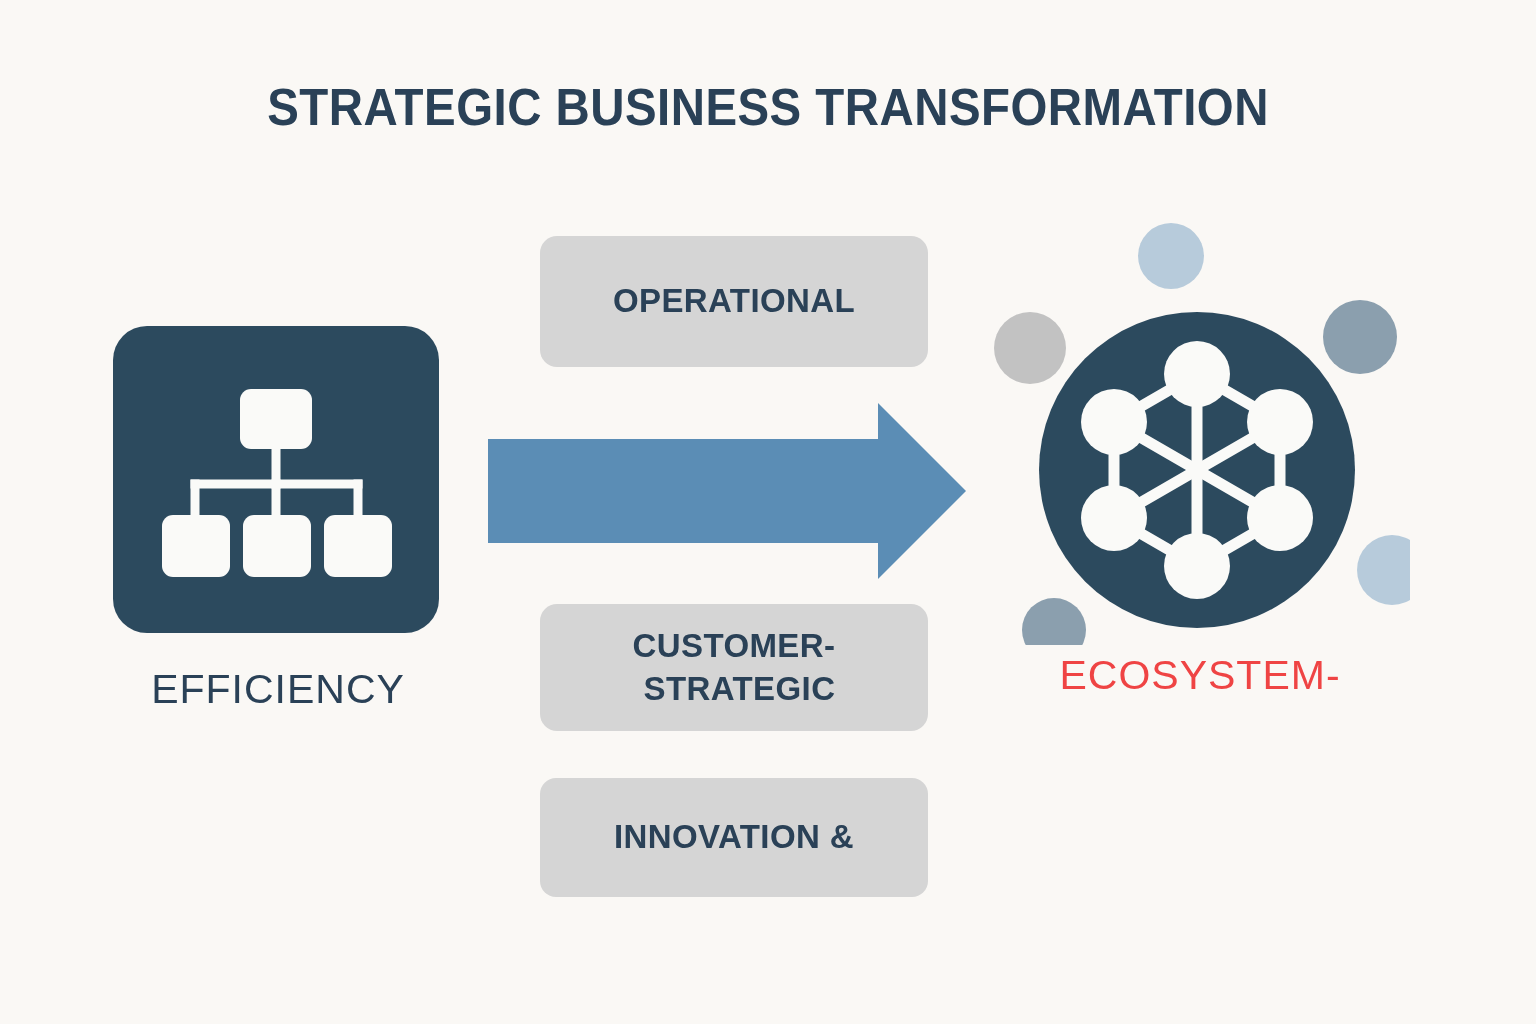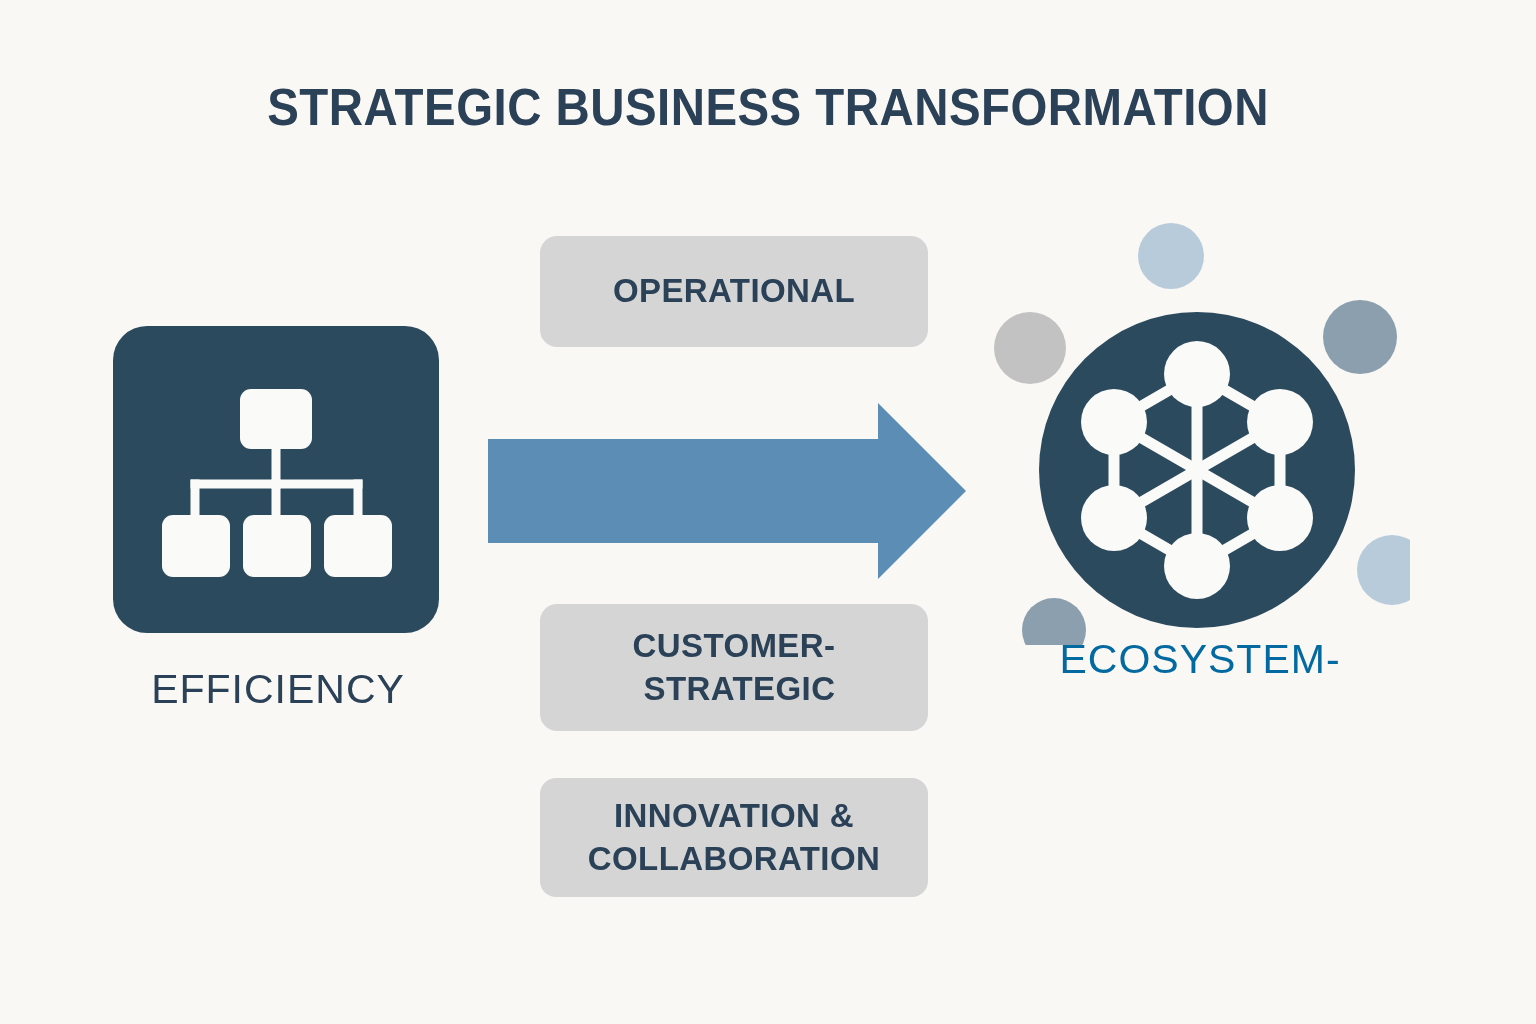--- a/index.html
+++ b/index.html
@@ -88,46 +88,46 @@
     justify-content: center;
     text-align: center;
     color: #2a4157;
     font-size: 33px;
     font-weight: bold;
     line-height: 1.28;
     letter-spacing: 0.4px;
     box-sizing: border-box;
     padding: 6px 14px;
   }
-  #pill-operational { top: 236px; height: 111px; }
+  #pill-operational { top: 236px; height: 131px; }
   #pill-customer    { top: 604px; height: 127px; text-align: right; }
   #pill-innovation  { top: 778px; height: 119px; border-radius: 16px; }
   .pill span { display: block; }
 
   
   #ecosystem-group {
     position: absolute;
     left: 985px;
     top: 205px;
     width: 425px;
     height: 440px;
   }
   #ecosystem-group svg {
     position: absolute;
     left: 0;
     top: 0;
   }
   #ecosystem-label {
     position: absolute;
     left: 990px;
-    top: 632px;
+    top: 648px;
     width: 420px;
     text-align: center;
     font-size: 41px;
-    color: #0369a1;
+    color: #ef4444;
     line-height: 1.32;
     letter-spacing: 1px;
   }
   #ecosystem-label span { display: block; }
 </style>
 </head>
 <body>
 
 <div id="canvas">
 
@@ -165,21 +165,20 @@
   </div>
   <div class="pill" id="pill-customer">
     <div>
       <span>CUSTOMER-</span>
       <span>STRATEGIC</span>
     </div>
   </div>
   <div class="pill" id="pill-innovation">
     <div>
       <span>INNOVATION &amp;</span>
-      <span>COLLABORATION</span>
     </div>
   </div>
 
   <div id="ecosystem-group">
     <svg width="425" height="440" viewBox="0 0 425 440" xmlns="http://www.w3.org/2000/svg" aria-hidden="true">
 
       <circle cx="45" cy="143" r="36" fill="#c2c2c2"></circle>
       <circle cx="186" cy="51" r="33" fill="#b7cbdb"></circle>
       <circle cx="375" cy="132" r="37" fill="#8b9fae"></circle>
       <circle cx="69" cy="425" r="32" fill="#8b9fae"></circle>

